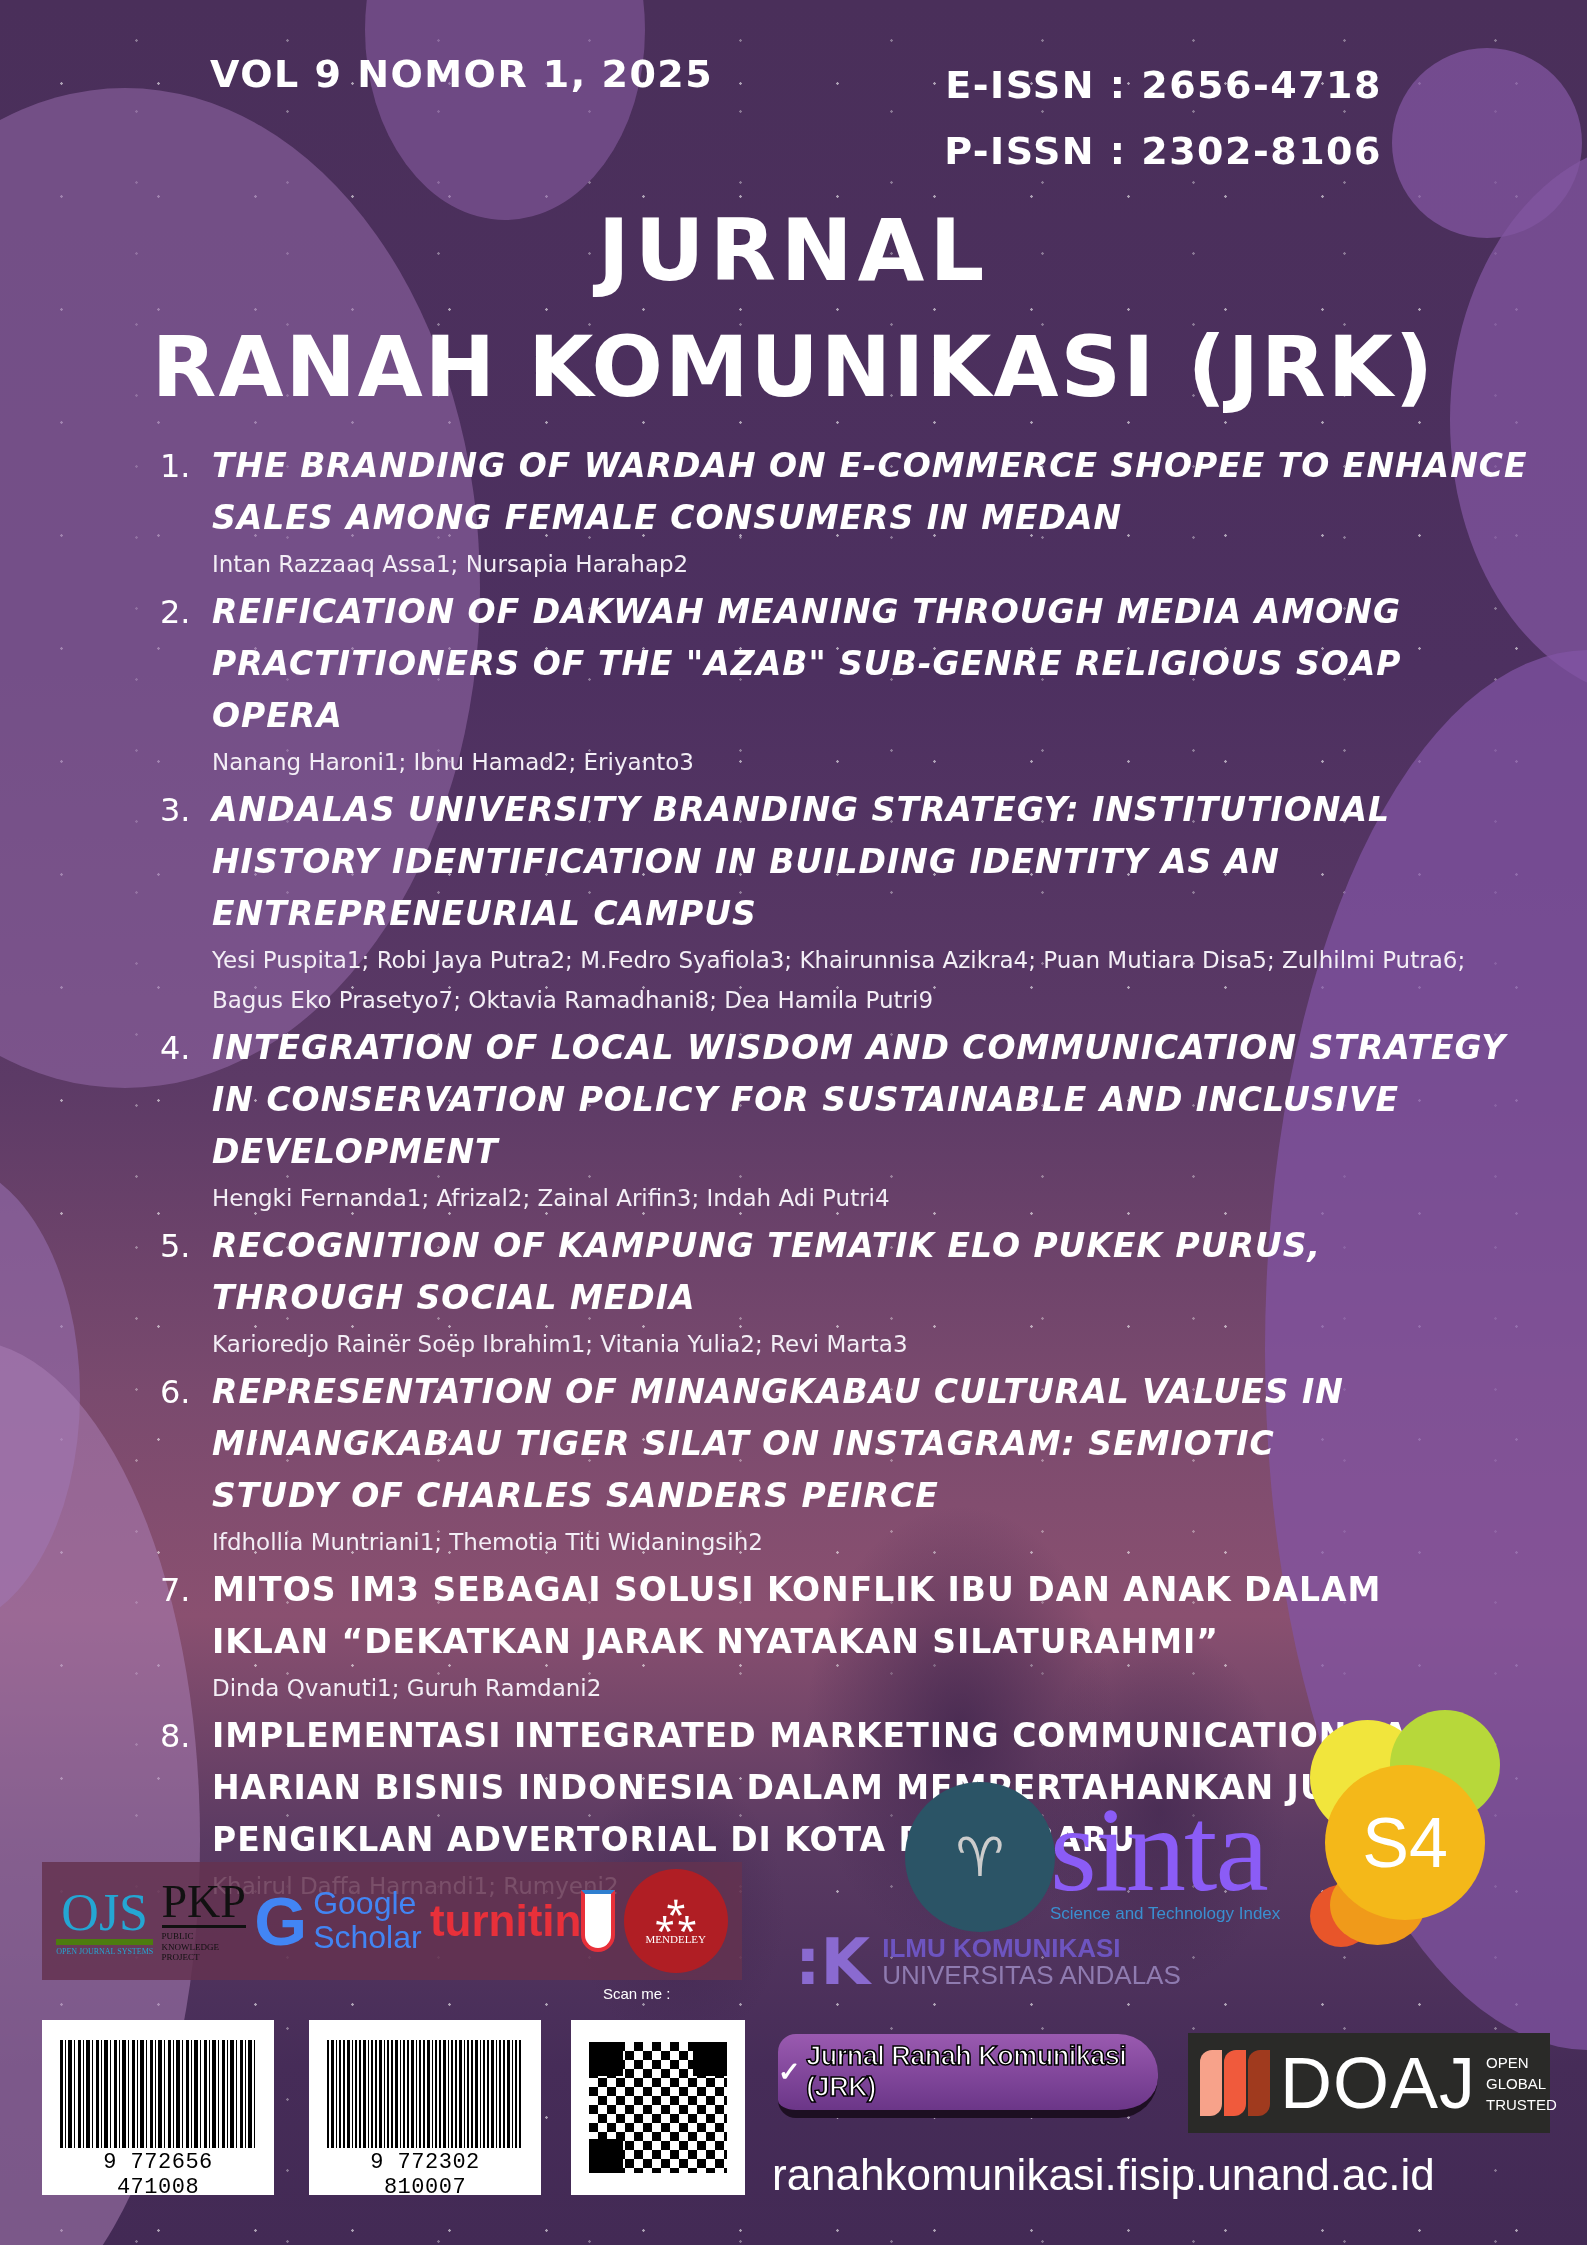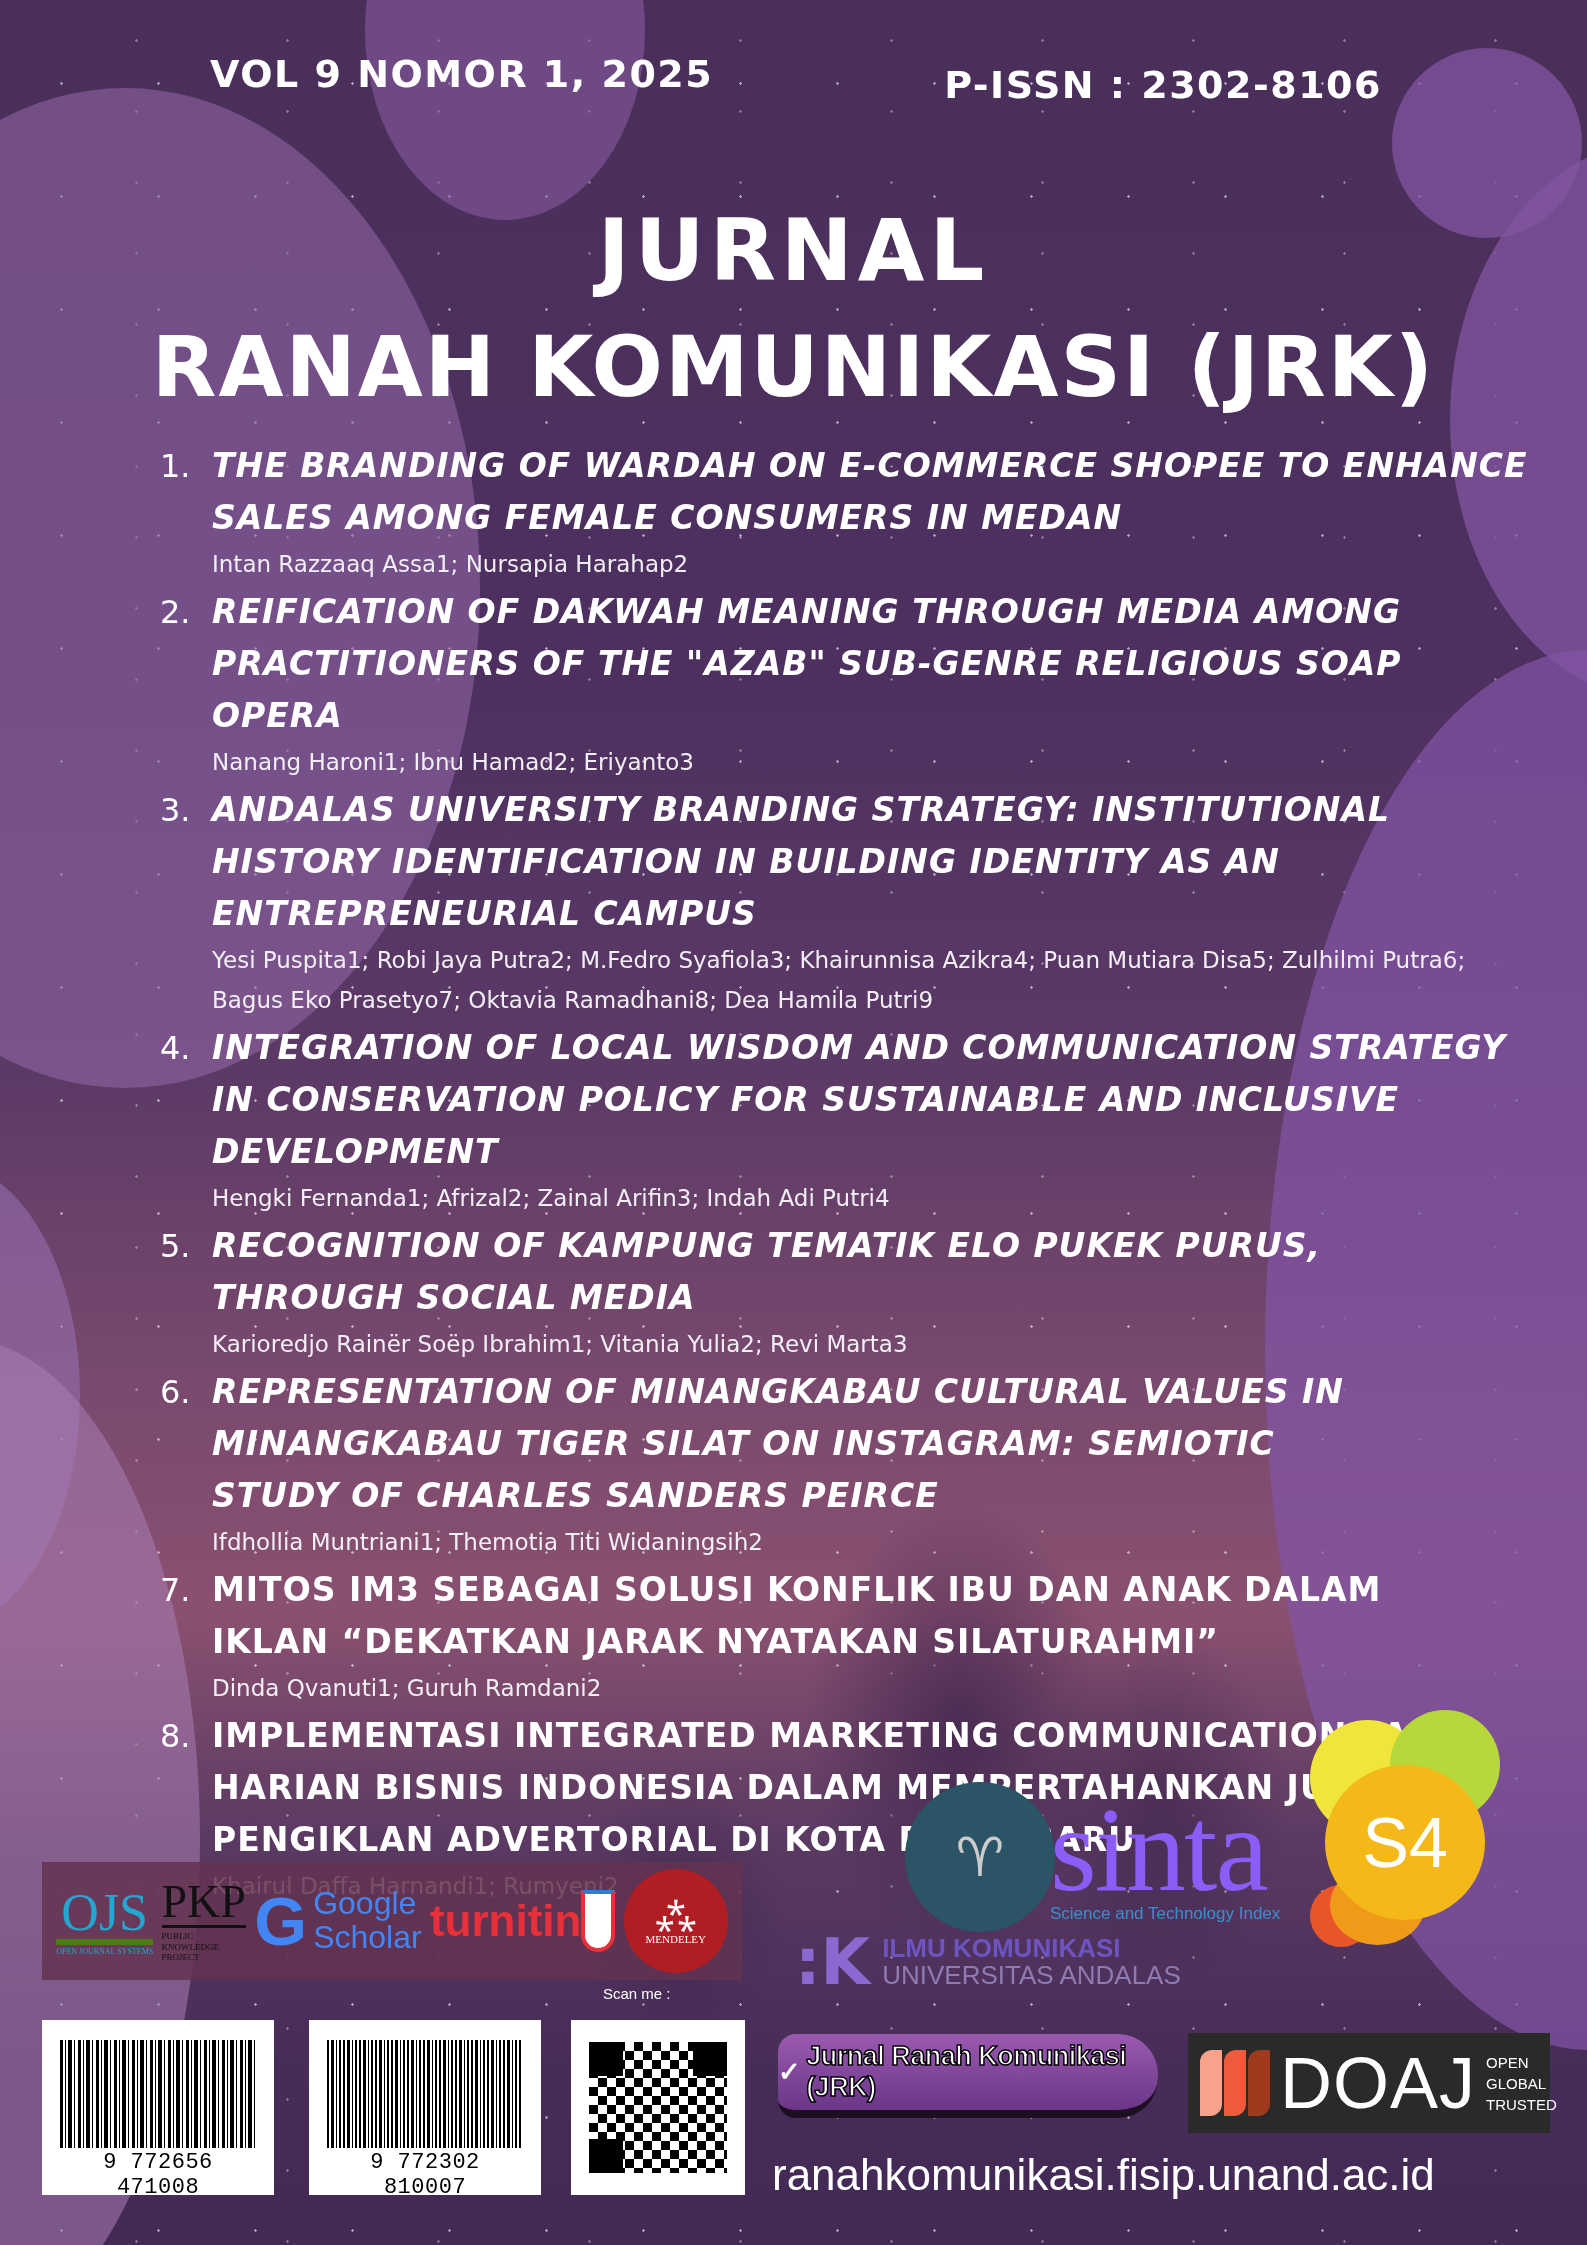--- a/index.html
+++ b/index.html
@@ -117,20 +117,21 @@
 <div class="circle c1"></div>
 <div class="circle c2"></div>
 <div class="circle c3"></div>
 <div class="circle c4"></div>
 <div class="circle c5"></div>
 <div class="circle c6"></div>
 <div class="circle c7"></div>
 
 <div class="header-row vol">VOL 9 NOMOR 1, 2025</div>
 <div class="issn">
+  <div>E-ISSN : 2656-4718</div>
   <div>P-ISSN : 2302-8106</div>
 </div>
 
 <div class="title1">JURNAL</div>
 <div class="title2">RANAH KOMUNIKASI (JRK)</div>
 
 <div class="articles">
   <div class="article">
     <span class="num">1.</span>
     <div class="atitle">THE BRANDING OF WARDAH ON E-COMMERCE SHOPEE TO ENHANCE SALES AMONG FEMALE CONSUMERS IN MEDAN</div>

